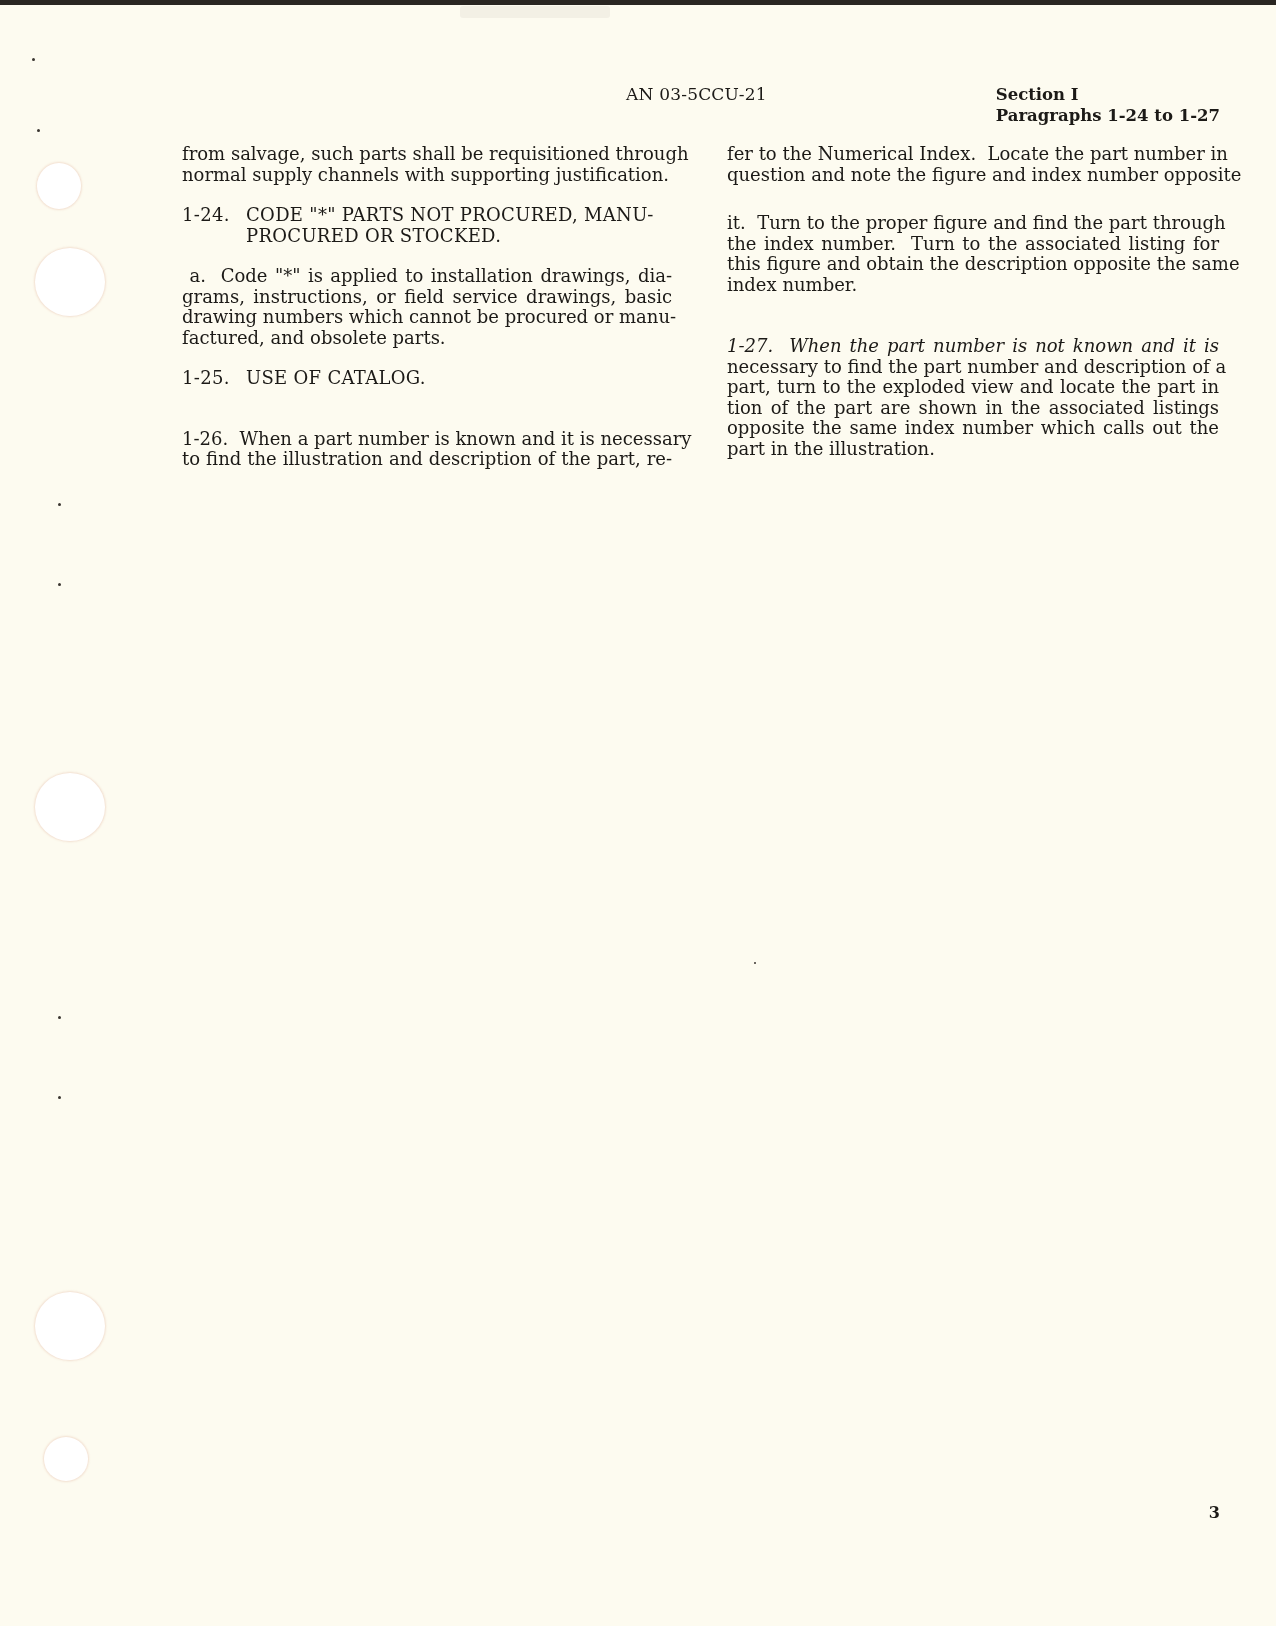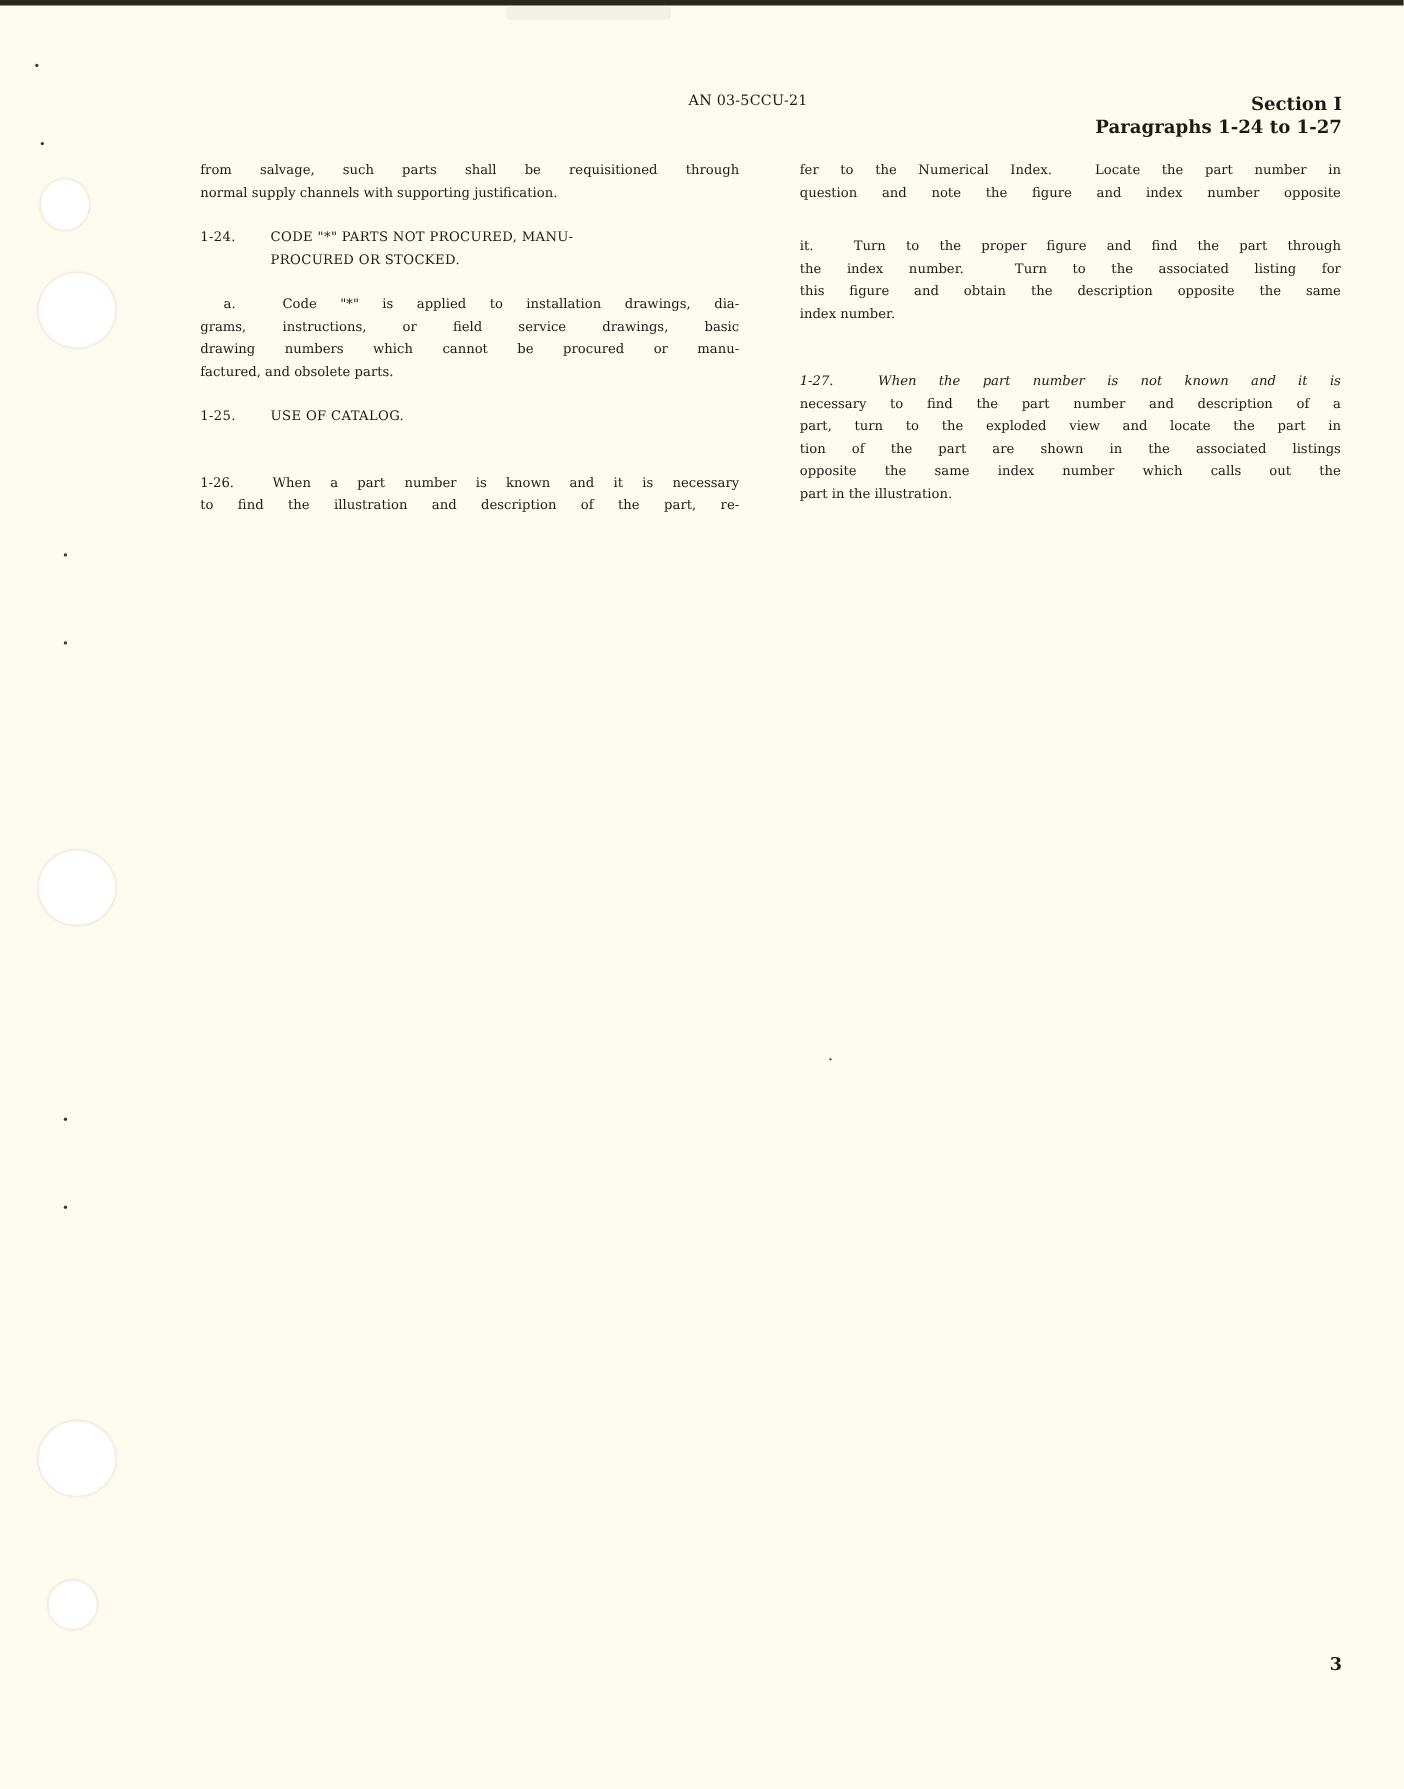--- a/index.html
+++ b/index.html
@@ -36,36 +36,35 @@
     }
     .speck {
       position: absolute;
       width: 3px; height: 3px;
       background: #3a3530;
       border-radius: 50%;
     }
     .header-left {
       position: absolute;
       left: 626px; top: 84px;
-      font-size: 13px;
+      font-size: 17px;
       letter-spacing: 0.2px;
     }
     .header-right {
       position: absolute;
       right: 56px; top: 84px;
-      text-align: right;
       font-size: 16.5px;
       font-weight: bold;
       line-height: 21px;
     }
     .column {
       position: absolute;
       top: 144px;
       width: 490px;
-      font-size: 12px;
+      font-size: 18px;
       line-height: 20.5px;
       text-align: justify;
     }
     .col-left { left: 182px; }
     .col-right { left: 727px; width: 492px; }
     .para {
       margin: 0;
     }
     .para-gap { height: 20px; }
     .para-gap-lg { height: 41px; }

